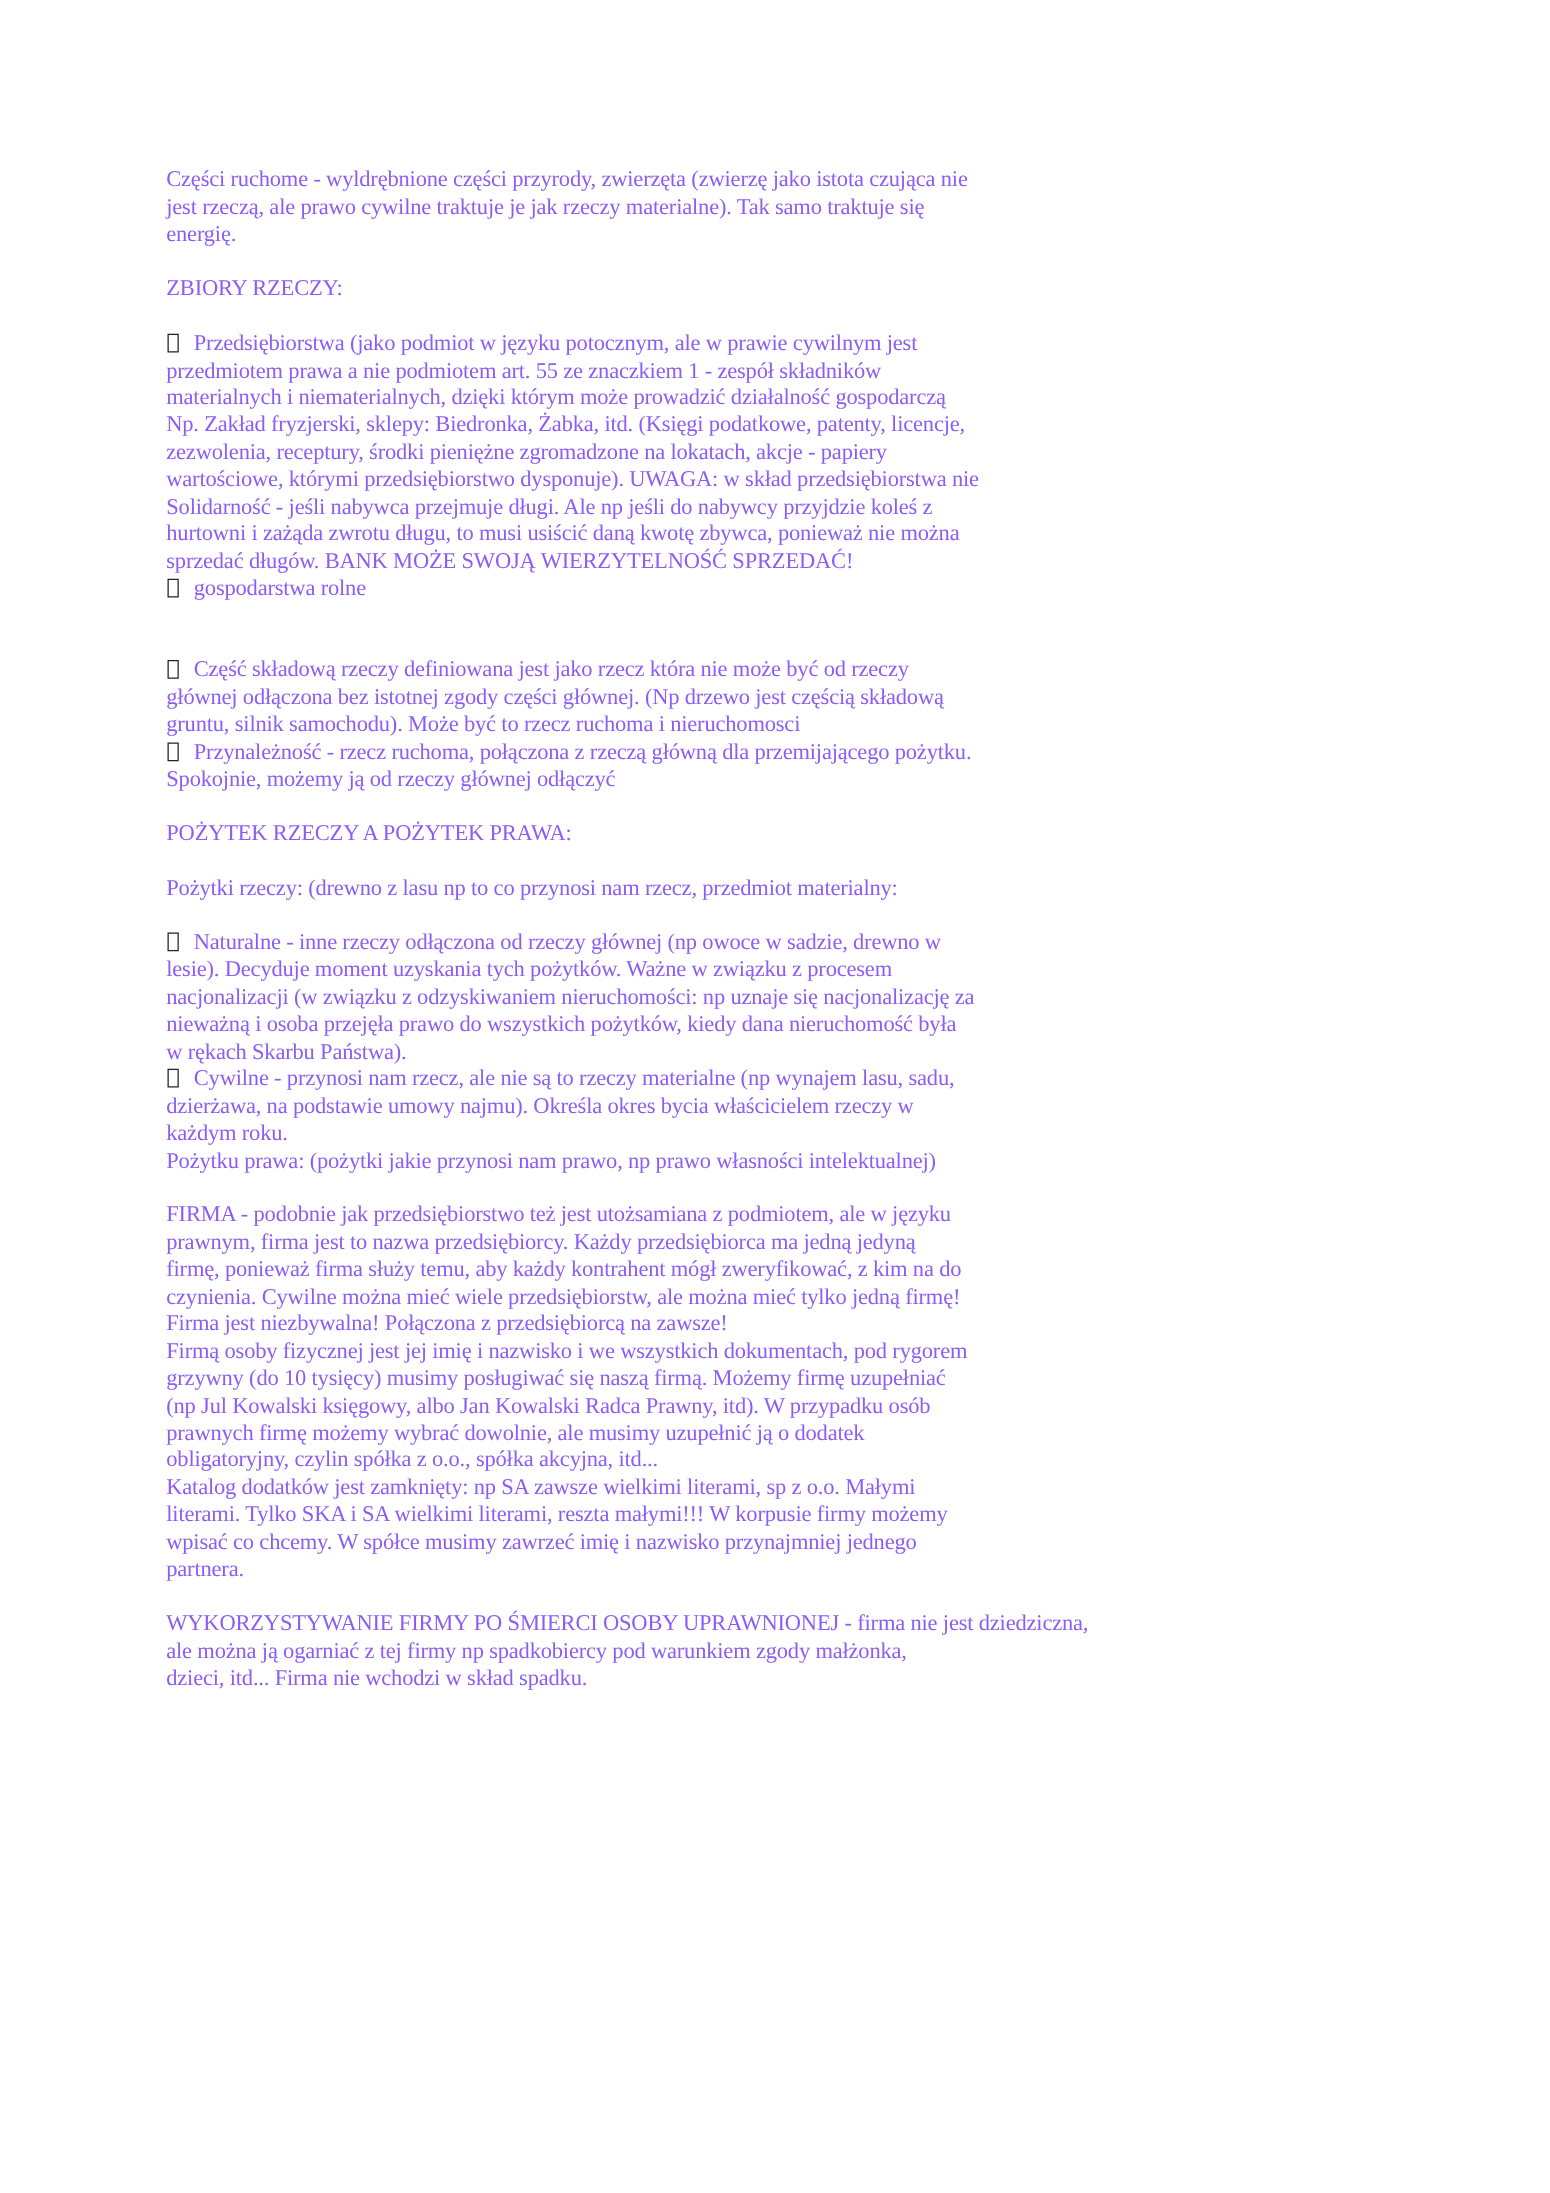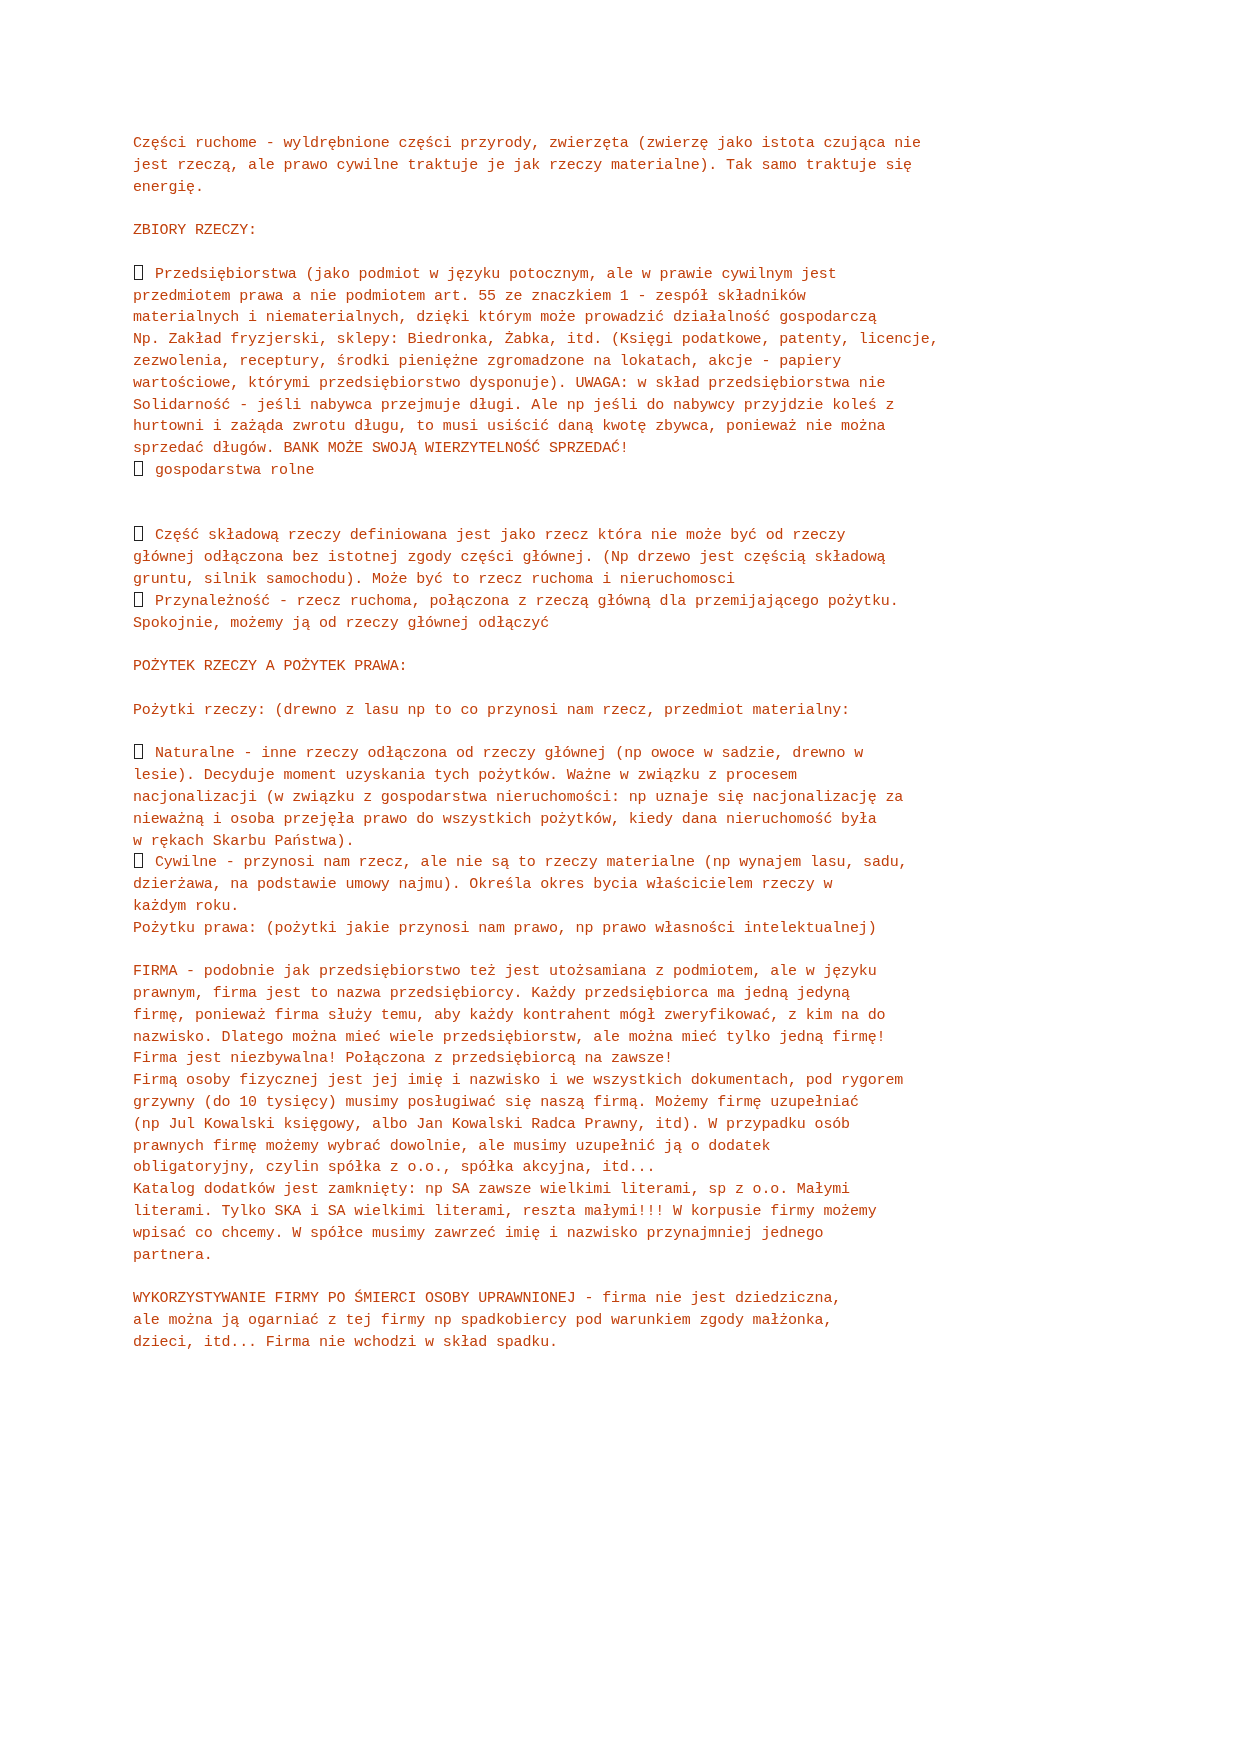--- a/index.html
+++ b/index.html
@@ -3,24 +3,24 @@
   <meta charset="utf-8">
   <style>
     html, body { margin: 0; padding: 0; background: #ffffff; }
     body { width: 1240px; height: 1754px; position: relative; overflow: hidden; }
     .page {
       position: absolute; left: 0; top: 0; width: 1240px; height: 1754px;
       background: #ffffff;
     }
     .content {
       position: absolute; left: 133px; top: 133px; width: 960px;
-      font-family: Liberation Mono, monospace;
-      font-size: 15px;
+      font-family: Liberation Serif, serif;
+      font-size: 18px;
       line-height: 21.8px;
-      color: #c2410c;
+      color: #8b5cf6;
       letter-spacing: -0.15px;
     }
     .line { white-space: pre; height: 21.8px; }
     .blank { height: 21.8px; }
     .bullet {
       display: inline-block; width: 9px; height: 15px;
       border: 1px solid #222; box-sizing: border-box;
       vertical-align: -2px; margin-right: 12px; margin-left: 1px;
     }
   </style>
@@ -69,38 +69,38 @@
         <div class="line"><span>POŻYTEK RZECZY A POŻYTEK PRAWA:</span></div>
       </div>
       <div class="blank"></div>
       <div>
         <div class="line"><span>Pożytki rzeczy: (drewno z lasu np to co przynosi nam rzecz, przedmiot materialny:</span></div>
       </div>
       <div class="blank"></div>
       <div>
         <div class="line"><span class="bullet"></span><span>Naturalne - inne rzeczy odłączona od rzeczy głównej (np owoce w sadzie, drewno w</span></div>
         <div class="line"><span>lesie). Decyduje moment uzyskania tych pożytków. Ważne w związku z procesem</span></div>
-        <div class="line"><span>nacjonalizacji (w związku z gospodarstwa nieruchomości: np uznaje się nacjonalizację za</span></div>
+        <div class="line"><span>nacjonalizacji (w związku z odzyskiwaniem nieruchomości: np uznaje się nacjonalizację za</span></div>
         <div class="line"><span>nieważną i osoba przejęła prawo do wszystkich pożytków, kiedy dana nieruchomość była</span></div>
         <div class="line"><span>w rękach Skarbu Państwa).</span></div>
       </div>
       <div>
         <div class="line"><span class="bullet"></span><span>Cywilne - przynosi nam rzecz, ale nie są to rzeczy materialne (np wynajem lasu, sadu,</span></div>
         <div class="line"><span>dzierżawa, na podstawie umowy najmu). Określa okres bycia właścicielem rzeczy w</span></div>
         <div class="line"><span>każdym roku.</span></div>
       </div>
       <div>
         <div class="line"><span>Pożytku prawa: (pożytki jakie przynosi nam prawo, np prawo własności intelektualnej)</span></div>
       </div>
       <div class="blank"></div>
       <div>
         <div class="line"><span>FIRMA - podobnie jak przedsiębiorstwo też jest utożsamiana z podmiotem, ale w języku</span></div>
         <div class="line"><span>prawnym, firma jest to nazwa przedsiębiorcy. Każdy przedsiębiorca ma jedną jedyną</span></div>
         <div class="line"><span>firmę, ponieważ firma służy temu, aby każdy kontrahent mógł zweryfikować, z kim na do</span></div>
-        <div class="line"><span>nazwisko. Dlatego można mieć wiele przedsiębiorstw, ale można mieć tylko jedną firmę!</span></div>
+        <div class="line"><span>czynienia. Cywilne można mieć wiele przedsiębiorstw, ale można mieć tylko jedną firmę!</span></div>
         <div class="line"><span>Firma jest niezbywalna! Połączona z przedsiębiorcą na zawsze!</span></div>
         <div class="line"><span>Firmą osoby fizycznej jest jej imię i nazwisko i we wszystkich dokumentach, pod rygorem</span></div>
         <div class="line"><span>grzywny (do 10 tysięcy) musimy posługiwać się naszą firmą. Możemy firmę uzupełniać</span></div>
         <div class="line"><span>(np Jul Kowalski księgowy, albo Jan Kowalski Radca Prawny, itd). W przypadku osób</span></div>
         <div class="line"><span>prawnych firmę możemy wybrać dowolnie, ale musimy uzupełnić ją o dodatek</span></div>
         <div class="line"><span>obligatoryjny, czylin spółka z o.o., spółka akcyjna, itd...</span></div>
         <div class="line"><span>Katalog dodatków jest zamknięty: np SA zawsze wielkimi literami, sp z o.o. Małymi</span></div>
         <div class="line"><span>literami. Tylko SKA i SA wielkimi literami, reszta małymi!!! W korpusie firmy możemy</span></div>
         <div class="line"><span>wpisać co chcemy. W spółce musimy zawrzeć imię i nazwisko przynajmniej jednego</span></div>
         <div class="line"><span>partnera.</span></div>

